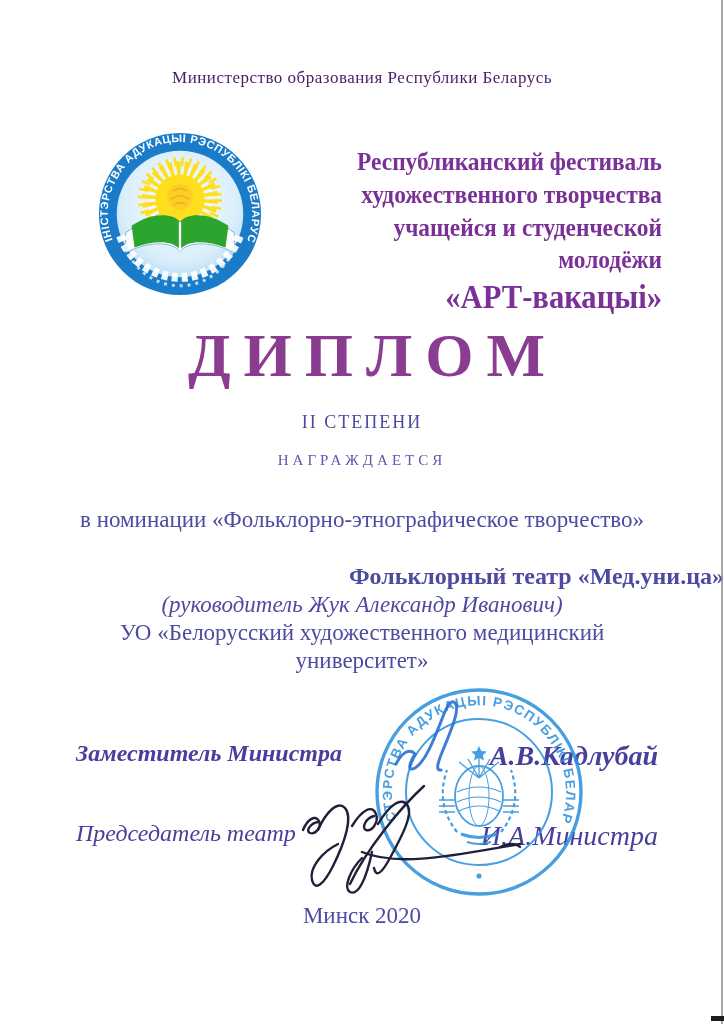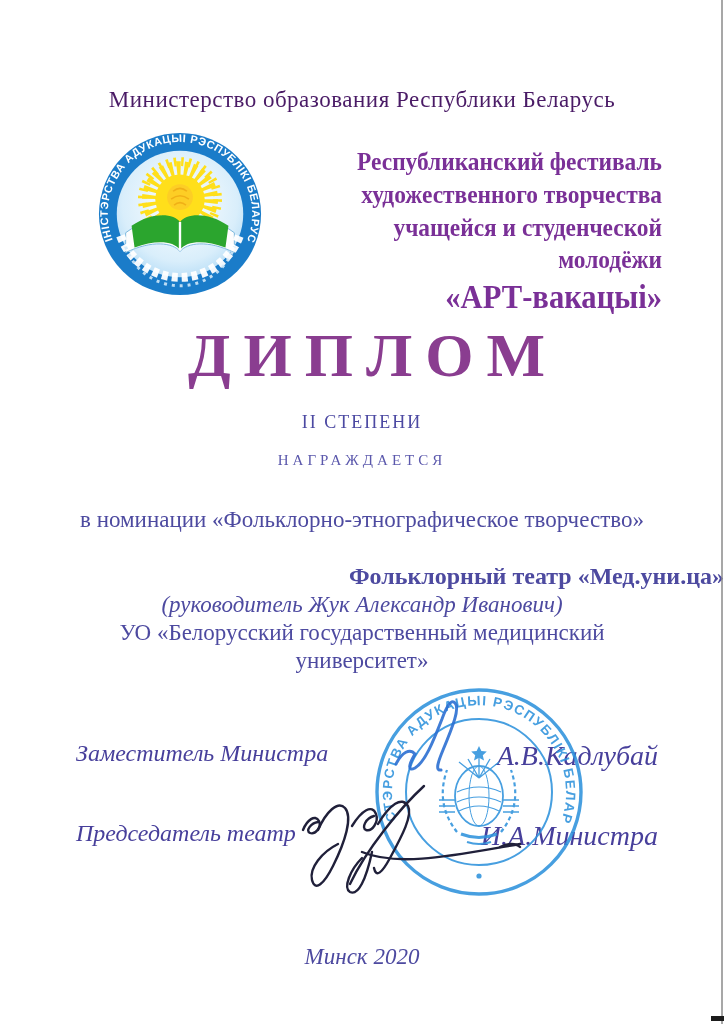--- a/index.html
+++ b/index.html
@@ -2,41 +2,41 @@
 <html><head>
 <meta charset="utf-8">
 <style>
   html,body{margin:0;padding:0;background:#ffffff;}
   .page{
     position:relative;width:724px;height:1024px;background:#fff;
     font-family:"Liberation Serif","DejaVu Serif",serif;overflow:hidden;
   }
   .abs{position:absolute;}
   .ctr{left:0;right:0;text-align:center;}
-  .ministry{top:68px;font-size:23px;color:#4a1b66;letter-spacing:0.5px;margin-top:19px;}
+  .ministry{top:68px;font-size:17px;color:#4a1b66;letter-spacing:0.5px;}
   .logo-wrap{left:96px;top:130px;width:168px;height:168px;}
   .festival{
     right:62px;top:146px;width:420px;text-align:right;
     color:#7a3097;font-weight:bold;line-height:1.26;font-size:26px;
     transform:scaleX(0.9);transform-origin:100% 0;
   }
   .festival .big{font-size:34px;line-height:1.2;}
   .title{top:320px;font-size:62px;font-weight:bold;color:#8a3d90;letter-spacing:13px;padding-left:22px;}
   .degree{top:412px;font-size:18px;font-weight:normal;color:#4c49a2;letter-spacing:2px;}
   .awarded{top:452px;font-size:15px;color:#5b58ac;letter-spacing:4px;}
   .nomination{top:507px;font-size:23px;color:#4d4aa0;}
   .recipient{top:562px;color:#4d4aa0;font-size:23px;line-height:1.22;}
   .recipient .name{font-weight:bold;font-size:24px;text-align:right;}
   .recipient .leader{font-style:italic;}
   .recipient .org{width:600px;margin:0 auto;}
   .sig-role{left:76px;font-size:24px;font-style:italic;color:#473f9b;}
   .sig-name{right:66px;font-size:28px;font-style:italic;color:#473f9b;}
-  .row1{top:740px;}
+  .row1{top:740px;font-weight:bold;}
   .row2{top:820px;}
-  .footer{top:944px;font-size:23px;font-style:italic;color:#4d4aa0;}
+  .footer{top:903px;font-size:23px;color:#4d4aa0;}
   .stamp-wrap{left:371px;top:684px;width:216px;height:216px;opacity:0.88;}
   .ink-layer{left:0;top:0;width:724px;height:1024px;pointer-events:none;}
   .edge-line{right:1px;top:0;width:2px;height:1024px;background:#8a8a8a;opacity:0.75;}
   .corner-mark{right:0;bottom:3px;width:13px;height:5px;background:#1c1c1c;}
 </style>
 </head>
 <body>
 
 <div class="page">
 
@@ -88,21 +88,21 @@
   </div>
 
   <div class="abs ctr title">ДИПЛОМ</div>
   <div class="abs ctr degree">II СТЕПЕНИ</div>
   <div class="abs ctr awarded">НАГРАЖДАЕТСЯ</div>
   <div class="abs ctr nomination">в номинации «Фольклорно-этнографическое творчество»</div>
 
   <div class="abs ctr recipient">
     <div class="name">Фольклорный театр «Мед.уни.ца»</div>
     <div class="leader">(руководитель Жук Александр Иванович)</div>
-    <div class="org">УО «Белорусский государственный медицинский университет»</div>
+    <div class="org">УО «Белорусский художественного медицинский университет»</div>
   </div>
 
   <div class="abs sig-role row1">Заместитель Министра</div>
   <div class="abs sig-name row1">А.В.Кадлубай</div>
   <div class="abs sig-role row2">Председатель театр</div>
   <div class="abs sig-name row2">И.А.Министра</div>
 
   <div class="abs stamp-wrap">
     <svg width="216" height="216" viewBox="0 0 216 216">
       <defs>

